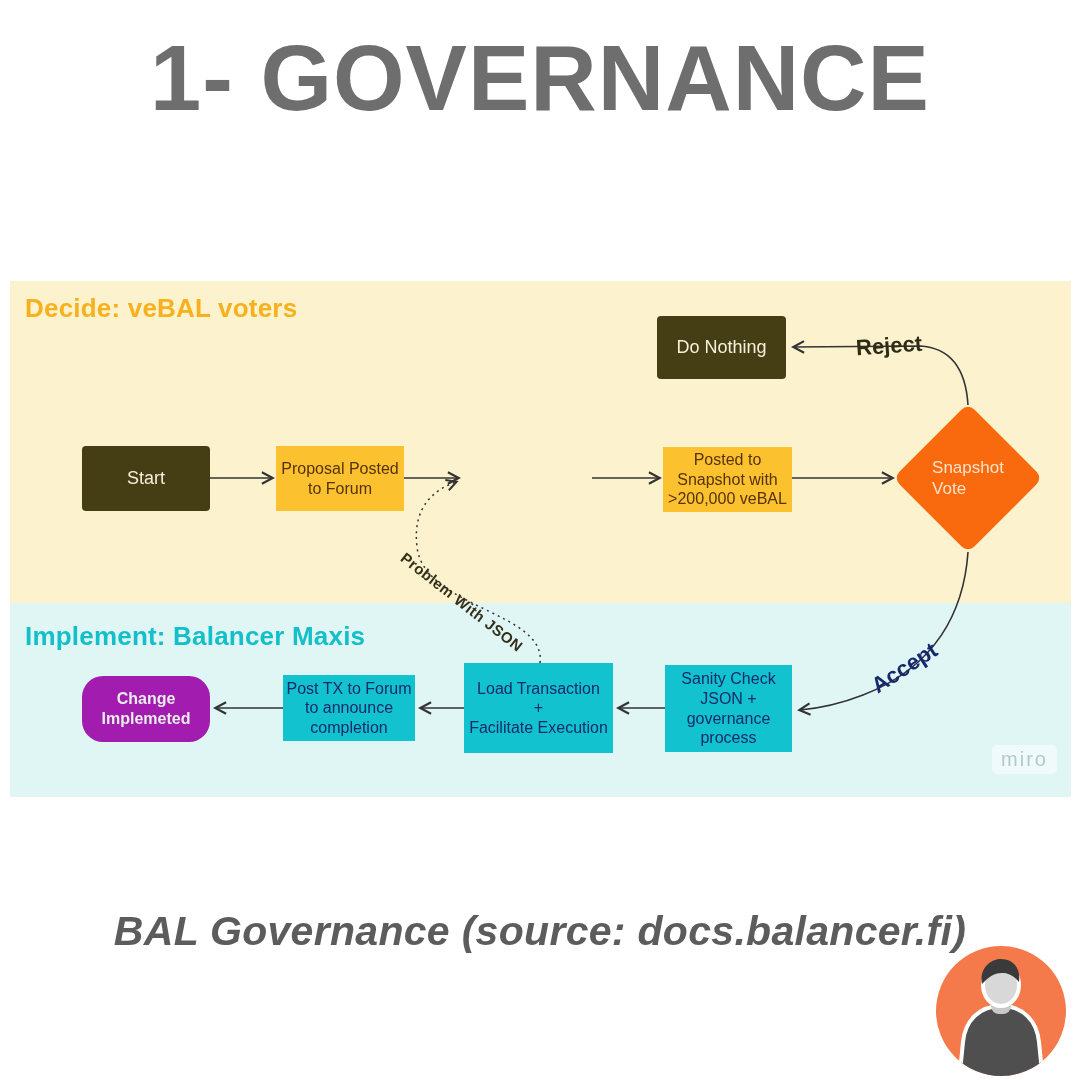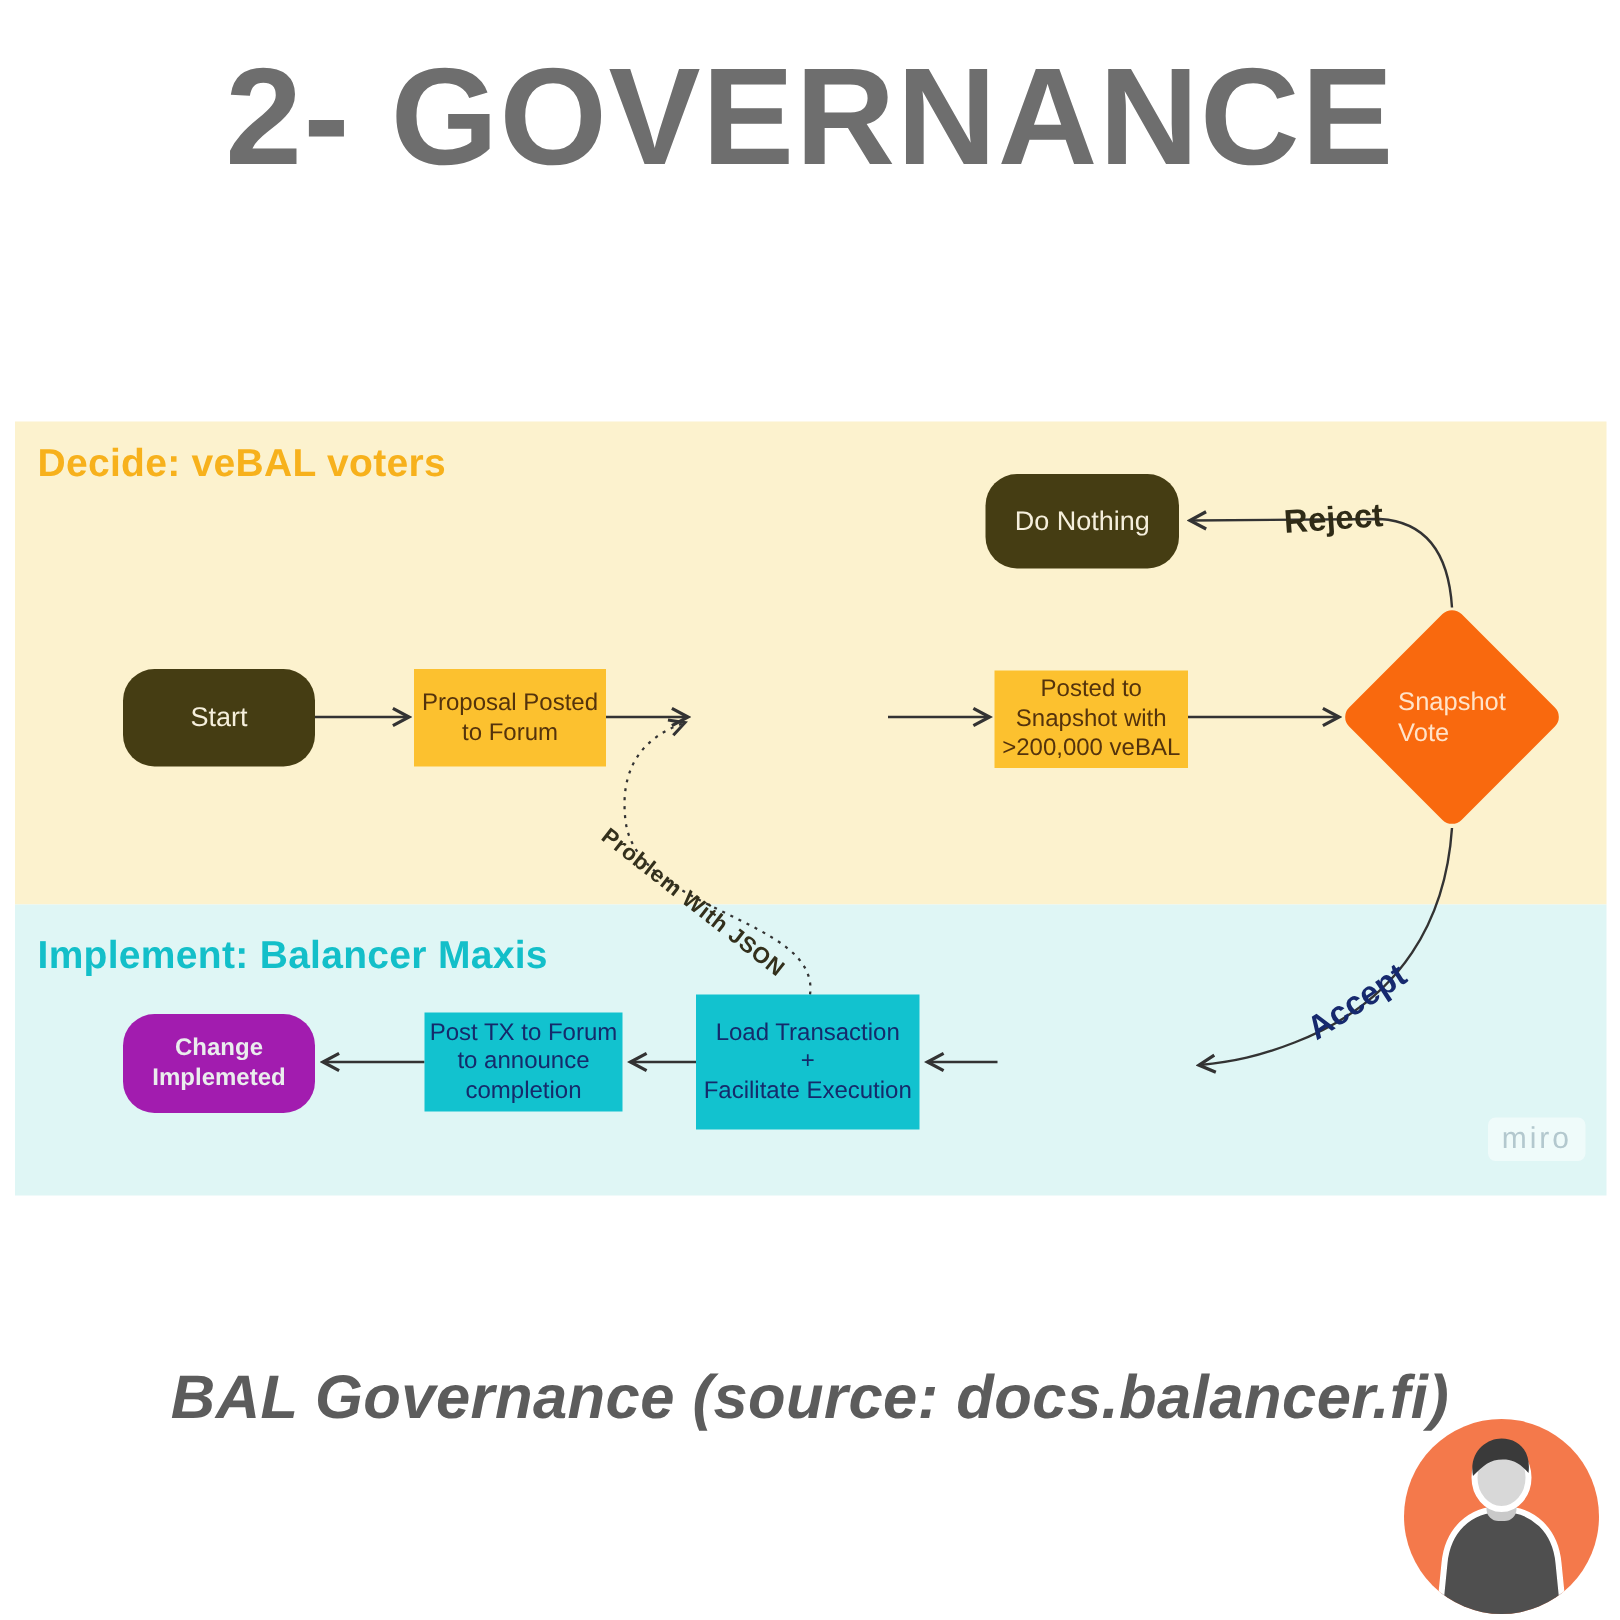--- a/index.html
+++ b/index.html
@@ -15,21 +15,21 @@
 
   .sec-heading { position:absolute; font-size:26px; font-weight:bold; letter-spacing:.2px; }
   #decide-heading    { left:15px; top:12px;  color:#F7B11C; }
   #implement-heading { left:15px; top:340px; color:#13BFC9; }
 
   svg.edges { position:absolute; left:0; top:0; width:1061px; height:516px; }
 
   .node { position:absolute; display:flex; align-items:center; justify-content:center;
     text-align:center; font-size:16px; line-height:1.22; white-space:pre-line; }
   .gold    { background:#FCC12F; color:#54330C; }
-  .olive   { background:#453D13; color:#F5EFDC; border-radius:21px; font-size:18px; }
+  .olive   { background:#453D13; color:#F5EFDC; border-radius:4px; font-size:18px; }
   .cyanbox { background:#12C2CF; color:#152A6B; }
   .darkbox { background:#a21caf; color:#EAEDED; border-radius:21px;font-weight:bold; }
 
   #node-start        { left:72px;  top:165px; width:128px; height:65px; }
   #node-proposal     { left:266px; top:165px; width:128px; height:65px; }
   #node-discussion   { left:452px; top:137px; width:130px; height:121px; }
   #node-snapshot-post{ left:653px; top:166px; width:129px; height:65px; }
   #node-do-nothing   { left:647px; top:35px;  width:129px; height:63px; }
   #node-sanity       { left:655px; top:384px; width:127px; height:87px; }
   #node-load         { left:454px; top:382px; width:149px; height:90px; }
@@ -52,21 +52,21 @@
     color:#B3C8CE; background:rgba(255,255,255,.5); padding:3px 9px; border-radius:5px; }
 
   .caption { position:absolute; top:908px; left:0; width:100%; text-align:center;
     font-size:41px; font-weight:bold; font-style:italic; color:#5C5C5C; letter-spacing:.3px; }
 
   .avatar { position:absolute; left:936px; top:946px; width:130px; height:130px; }
 </style>
 </head>
 <body>
 
-<h1 class="title">2- GOVERNANCE</h1>
+<h1 class="title">1- GOVERNANCE</h1>
 
 <div class="diagram">
   <div class="sec-yellow"></div>
   <div class="sec-cyan"></div>
 
   <div class="sec-heading" id="decide-heading">Decide: veBAL voters</div>
   <div class="sec-heading" id="implement-heading">Implement: Balancer Maxis</div>
 
   <svg class="edges" viewBox="0 0 1061 516" fill="none">
     <defs>
@@ -93,20 +93,24 @@
 to Forum</div>
   <div class="node gold" id="node-snapshot-post">Posted to
 Snapshot with
 &gt;200,000 veBAL</div>
   <div class="node olive" id="node-do-nothing">Do Nothing</div>
 
   <div class="diamond-shape"></div>
   <div class="diamond-label">Snapshot
 Vote</div>
 
+  <div class="node cyanbox" id="node-sanity">Sanity Check
+JSON +
+governance
+process</div>
   <div class="node cyanbox" id="node-load">Load Transaction
 +
 Facilitate Execution</div>
   <div class="node cyanbox" id="node-post-tx">Post TX to Forum
 to announce
 completion</div>
   <div class="node darkbox" id="node-change">Change
 Implemeted</div>
 
   <div class="edge-label" id="reject-label">Reject</div>

